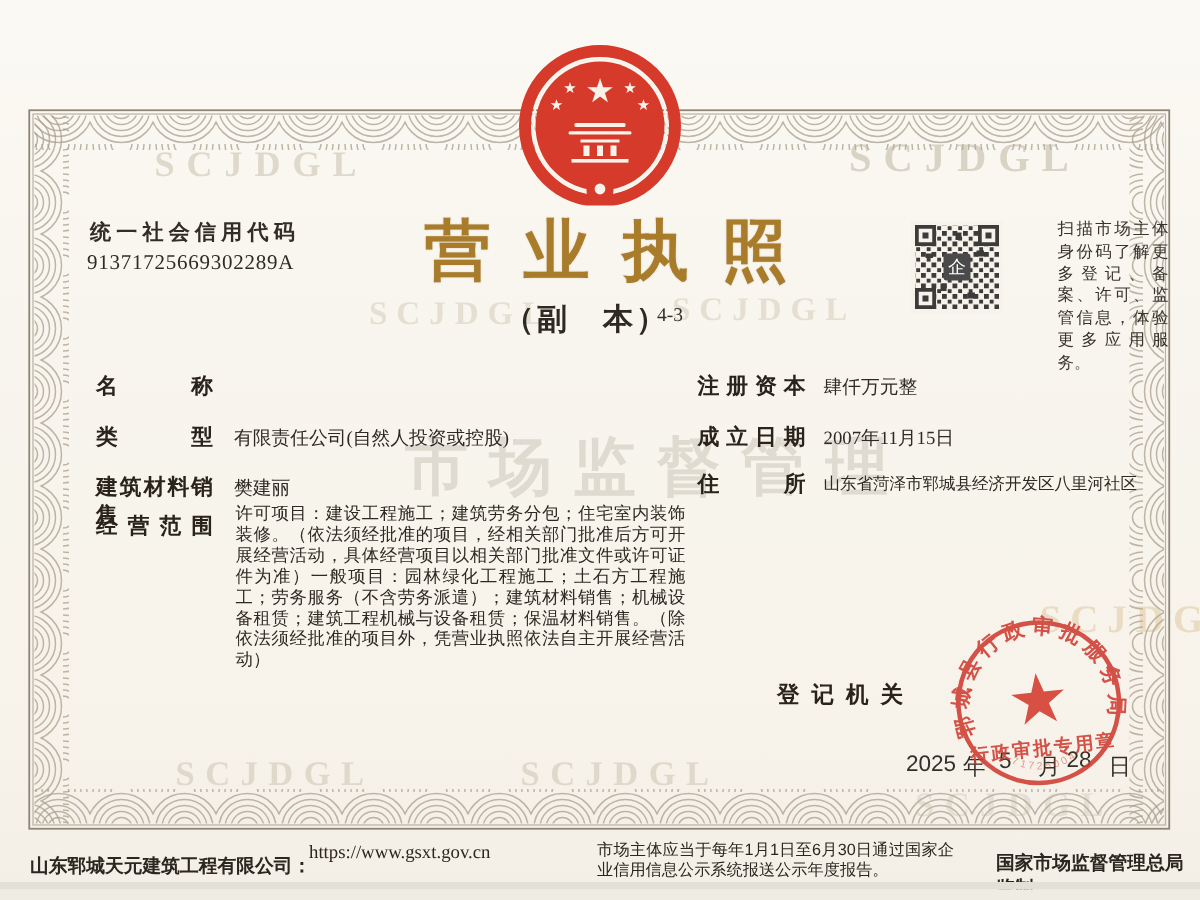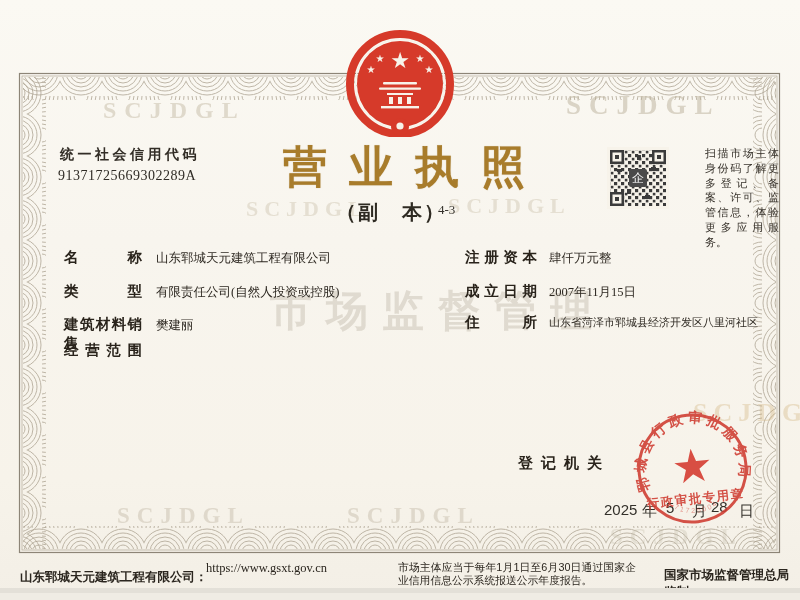--- a/index.html
+++ b/index.html
@@ -161,29 +161,29 @@
       <rect x="3" y="45" width="14" height="14" fill="#3b3b3b"></rect>
         <rect x="5.5" y="47.5" width="9" height="9" fill="#f7f3ea"></rect>
         <rect x="8" y="50" width="4" height="4" fill="#3b3b3b"></rect>
     </g>
     <rect x="22" y="22" width="18" height="18" rx="2" fill="#4a4a4a"></rect>
     <text x="31" y="35" text-anchor="middle" font-size="12" fill="#ffffff">企</text>
   </svg>
   <div class="abs qr-caption">扫描市场主体身份码了解更多登记、备案、许可、监管信息，体验更多应用服务。</div>
 
   <div class="abs flabel l" style="top:248px;">名称</div>
-  <div class="abs fvalue" style="left:156px;top:250px;">山东郓城天元建筑工程有限公司</div>
 
   <div class="abs flabel l" style="top:282px;">类型</div>
   <div class="abs fvalue" style="left:156px;top:284px;">有限责任公司(自然人投资或控股)</div>
 
   <div class="abs flabel l" style="top:315px;">建筑材料销售</div>
   <div class="abs fvalue" style="left:156px;top:317px;">樊建丽</div>
 
   <div class="abs flabel l" style="top:341px;">经营范围</div>
+  <div class="abs fvalue scope">许可项目：建设工程施工；建筑劳务分包；住宅室内装饰装修。（依法须经批准的项目，经相关部门批准后方可开展经营活动，具体经营项目以相关部门批准文件或许可证件为准）一般项目：园林绿化工程施工；土石方工程施工；劳务服务（不含劳务派遣）；建筑材料销售；机械设备租赁；建筑工程机械与设备租赁；保温材料销售。（除依法须经批准的项目外，凭营业执照依法自主开展经营活动）</div>
 
   <div class="abs flabel r" style="top:248px;">注册资本</div>
   <div class="abs fvalue" style="left:549px;top:250px;">肆仟万元整</div>
 
   <div class="abs flabel r" style="top:282px;">成立日期</div>
   <div class="abs fvalue" style="left:549px;top:284px;">2007年11月15日</div>
 
   <div class="abs flabel r" style="top:313px;">住所</div>
   <div class="abs fvalue addr" style="left:549px;top:315px;">山东省菏泽市郓城县经济开发区八里河社区</div>
 

